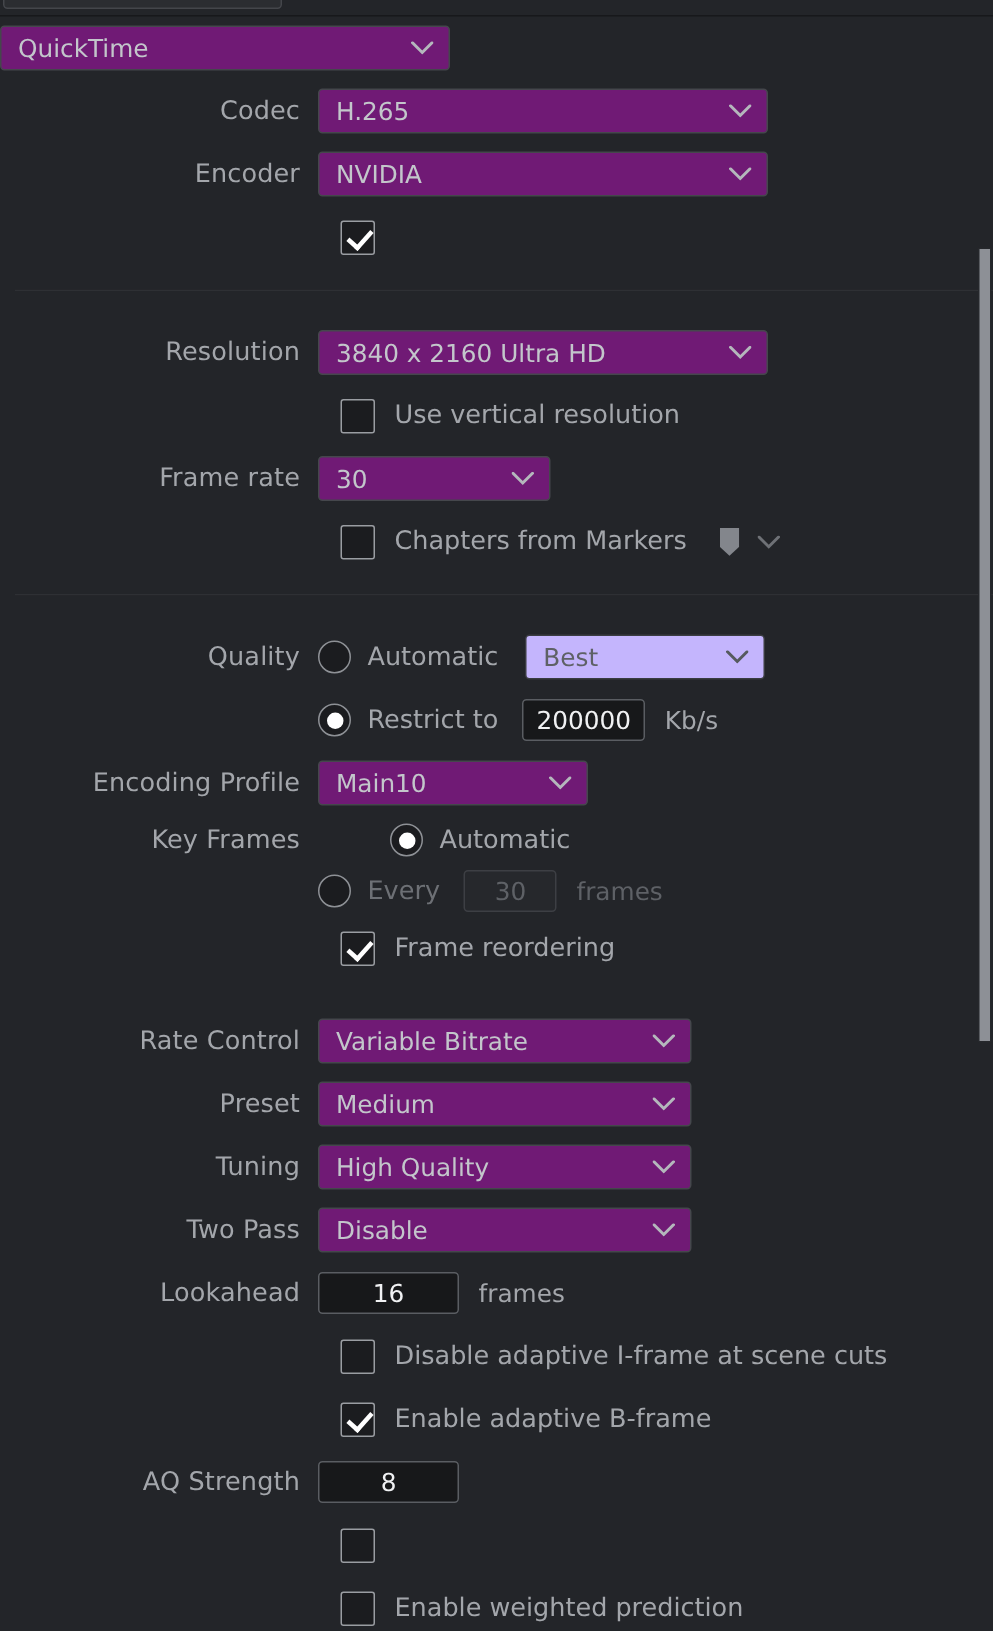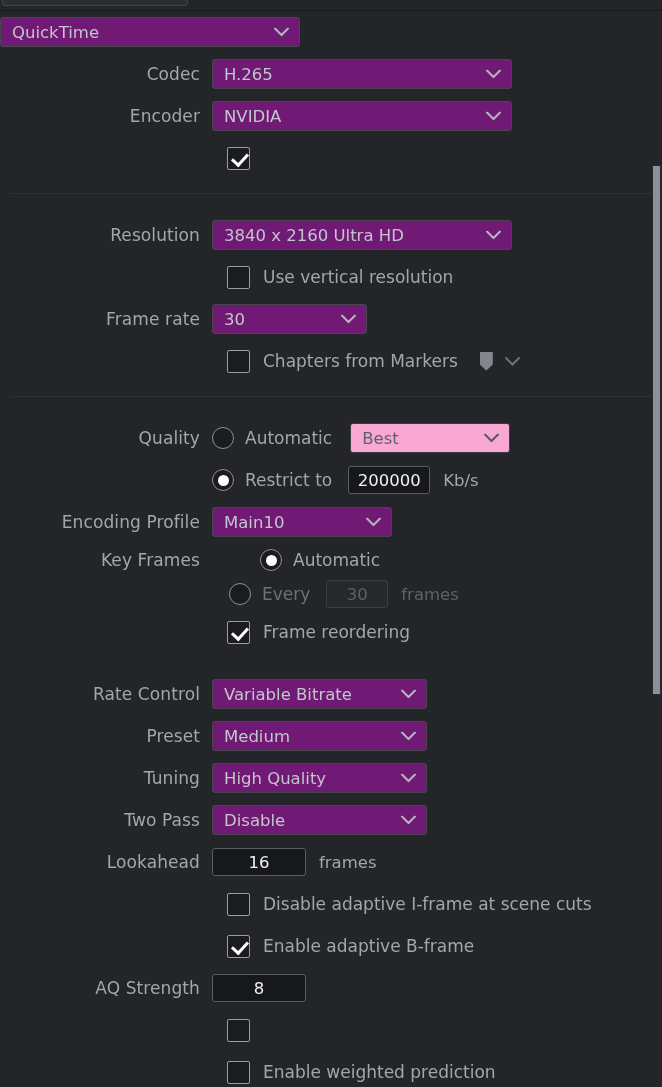--- a/index.html
+++ b/index.html
@@ -83,25 +83,25 @@
   }
   .dd .cv {
     position: absolute;
     right: 10px; top: 50%;
     transform: translateY(-50%);
     display: block;
   }
   .dd.w300 { width: 300px; }
   .dd.w155 { width: 155px; }
   .dd.w180 { width: 180px; }
-  .dd.w215 { width: 215px; }
+  .dd.w215 { width: 249px; }
   .dd.w160 { width: 160px; }
 
   .dd.disabled {
-    background: #f9a8d4;
+    background: #c4b5fd;
     border-color: #3a3c41;
     color: #5e6166;
   }
 
   
   .num {
     height: 28px;
     background: #17181a;
     border: 1px solid #5a5d62;
     border-radius: 3px;
@@ -352,21 +352,21 @@
     </div>
 
     <div class="row" style="height:34px;gap:48px;">
       <div class="lbl">Key Frames</div>
       <div class="ctl">
         <div class="rd on"></div>
         <div class="rdlabel">Automatic</div>
       </div>
     </div>
 
-    <div class="row" style="height:34px;margin-left:17px;">
+    <div class="row" style="height:34px;">
       <div class="lbl"></div>
       <div class="ctl">
         <div class="rd"></div>
         <div class="rdlabel dim">Every</div>
         <div class="num w62 disabled" style="width:62px;margin-left:16px;">30</div>
         <div class="suffix dim">frames</div>
       </div>
     </div>
 
     <div class="row cbrow">

